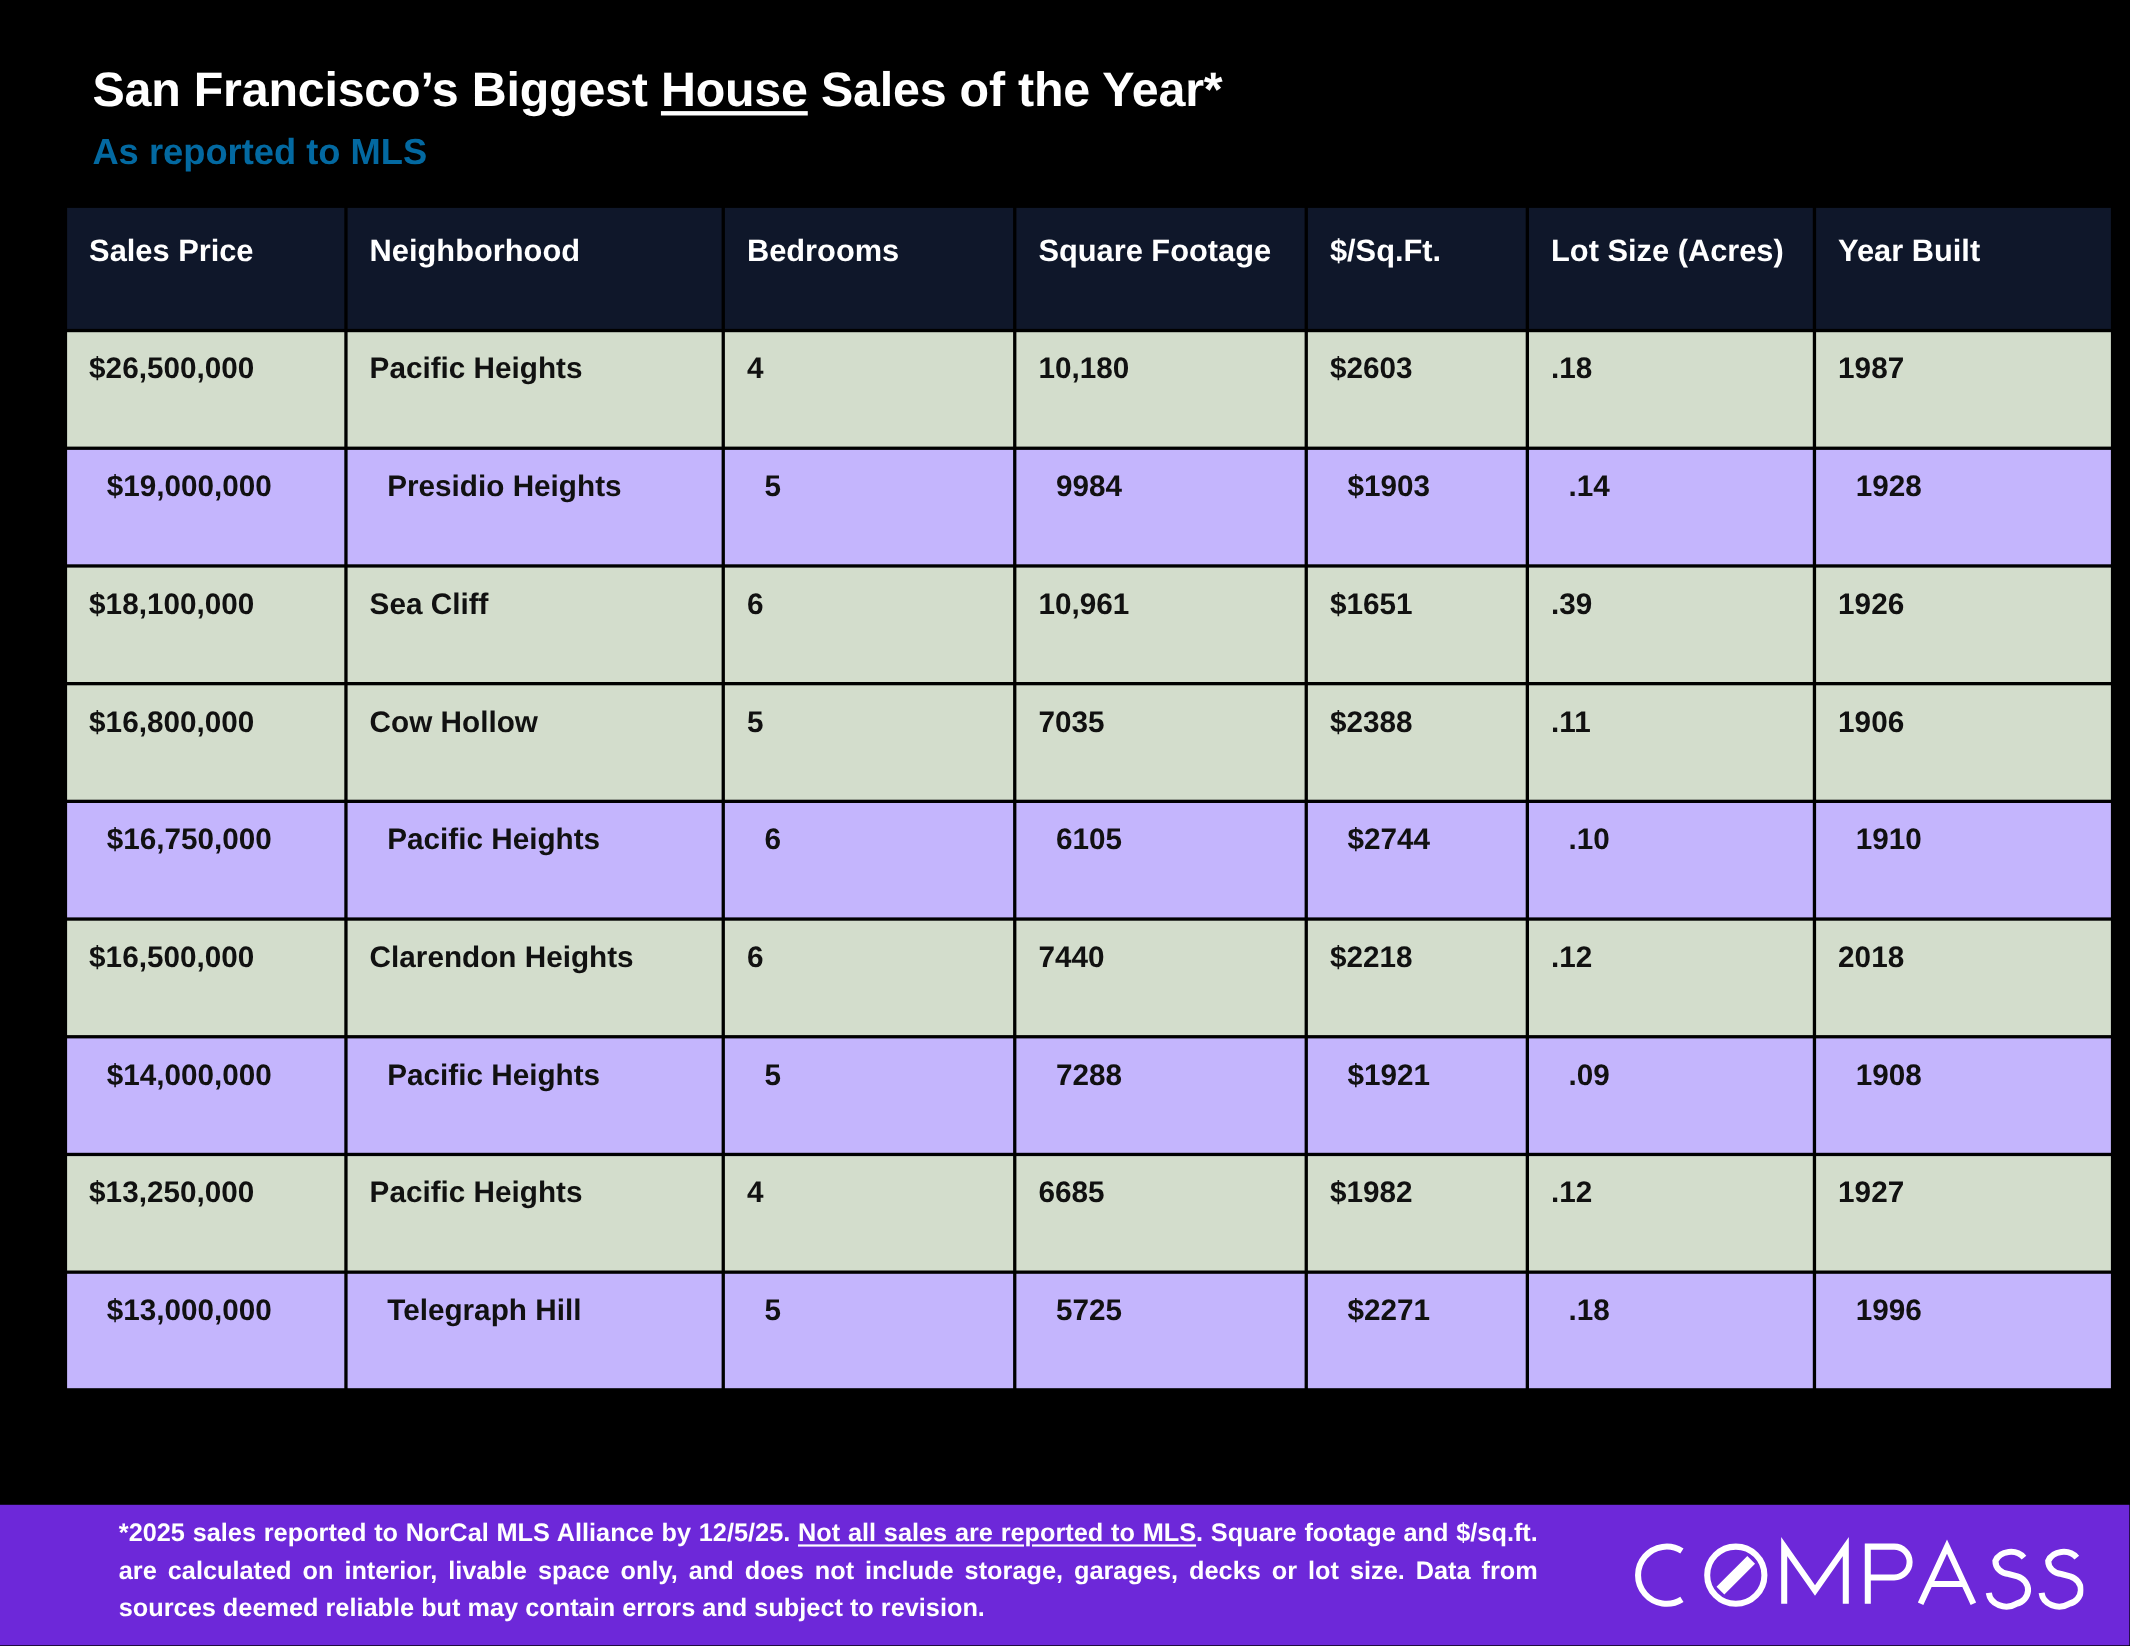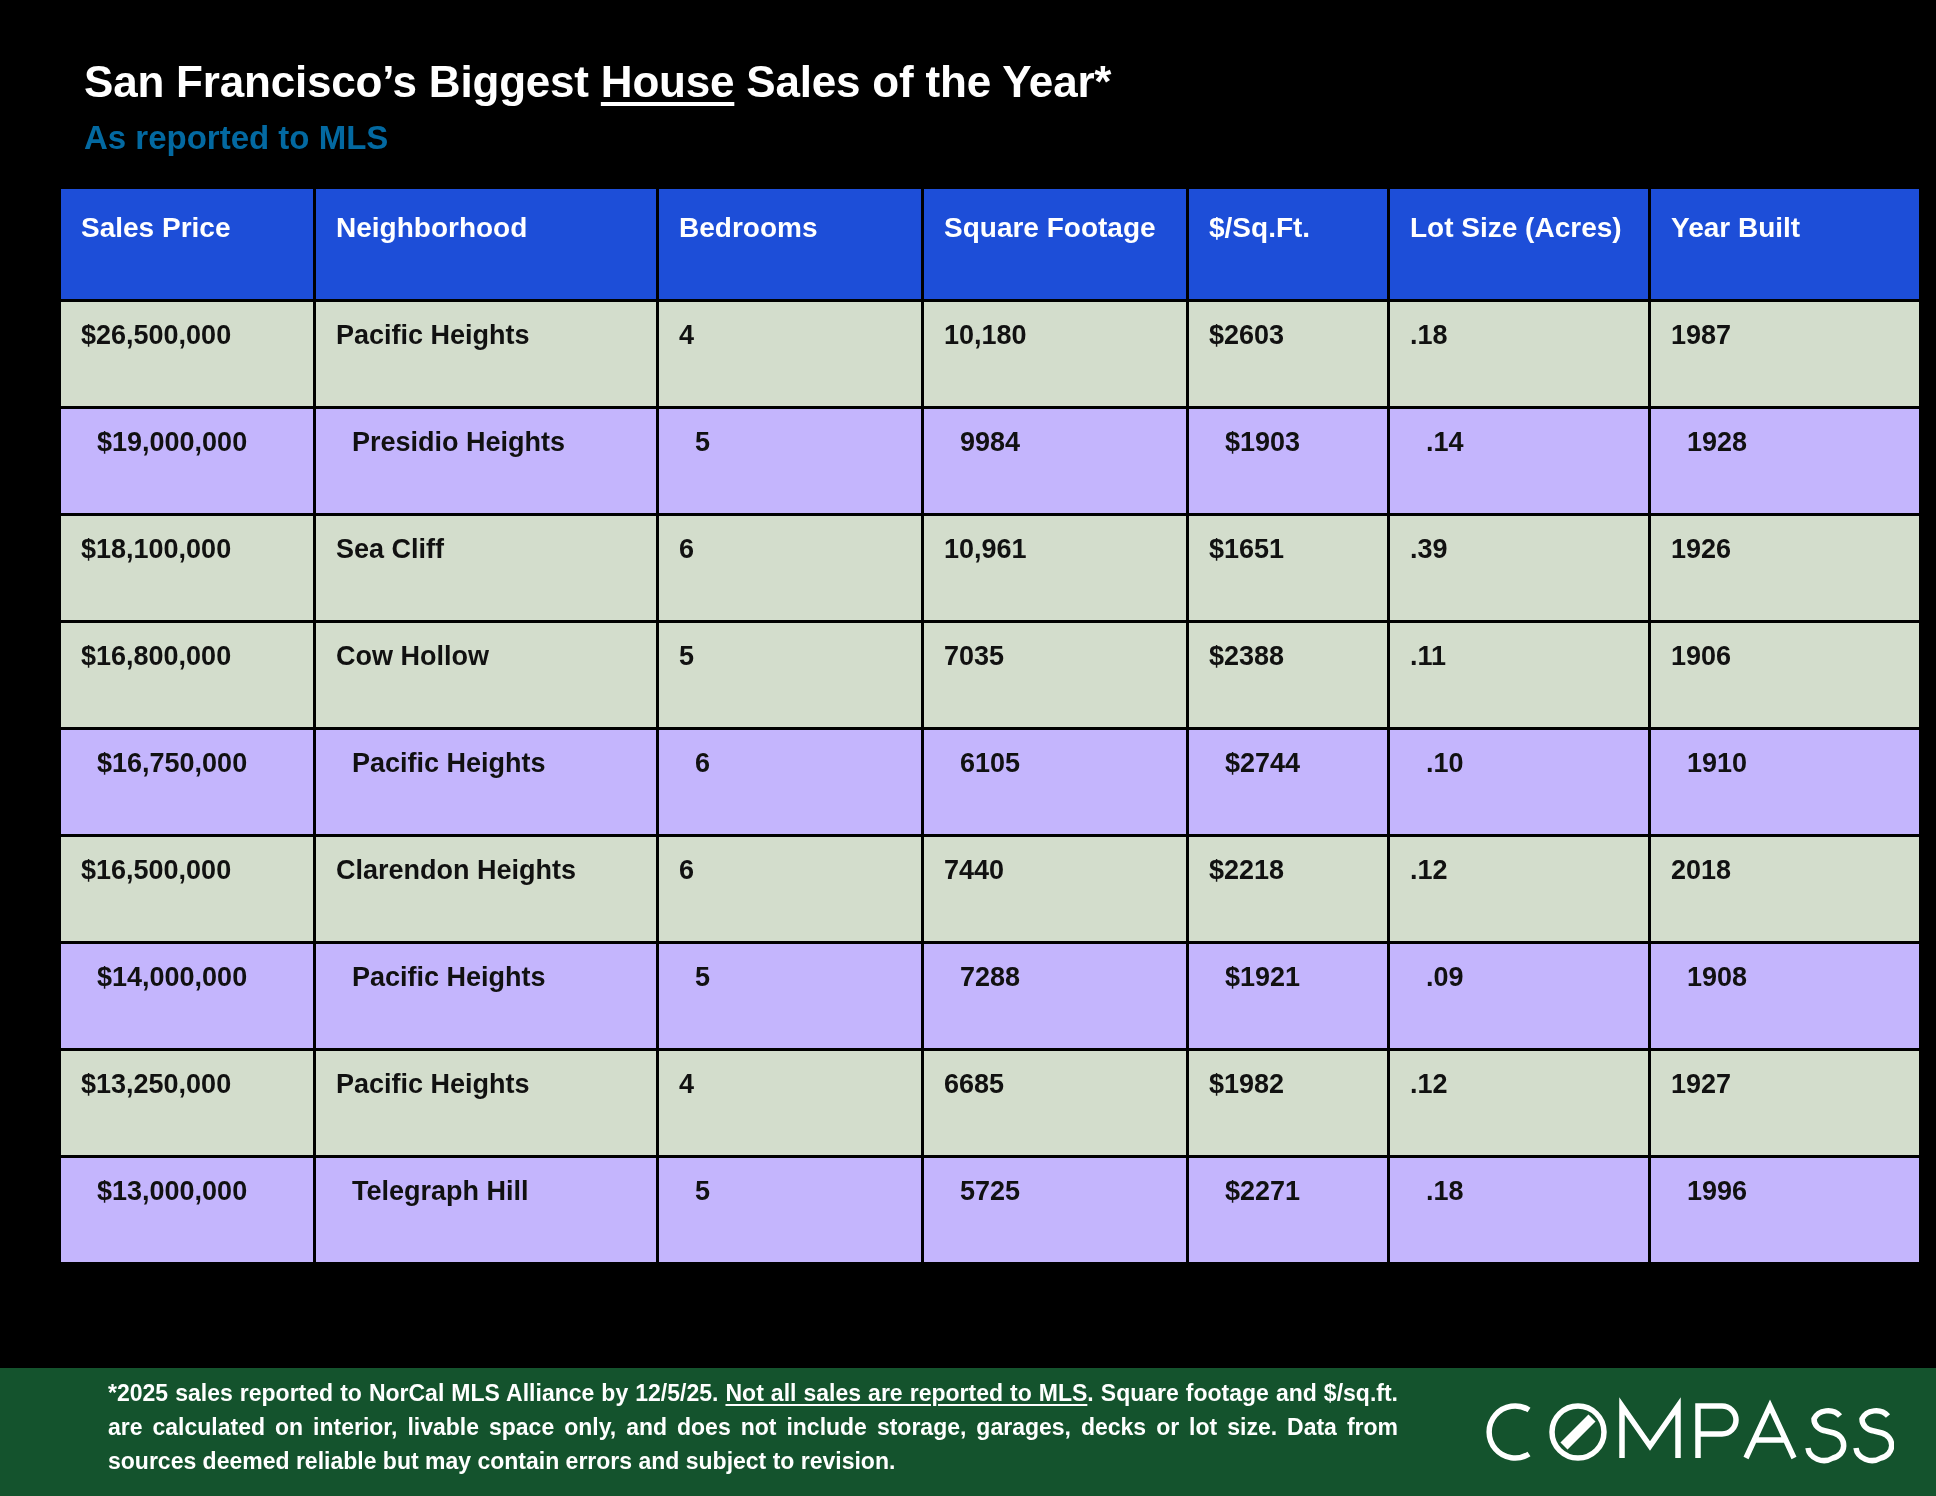--- a/index.html
+++ b/index.html
@@ -49,21 +49,21 @@
     top: 186px;
     width: 1842px;
   }
   table.sales {
     width: 100%;
     border-collapse: separate;
     border-spacing: 3px 3px;
     table-layout: fixed;
   }
   table.sales thead th {
-    background: #1d4ed8;
+    background: #0f172a;
     color: #ffffff;
     font-size: 28px;
     font-weight: bold;
     text-align: left;
     vertical-align: top;
     padding: 22px 18px 22px 20px;
     height: 110px;
     line-height: 1.22;
   }
   table.sales tbody td {
@@ -87,21 +87,21 @@
   .c-lot     { width: 258px; }
   .c-year    { width: 268px; }
 
   
   .footer {
     position: absolute;
     left: 0;
     top: 1368px;
     width: 1936px;
     height: 128px;
-    background: #14532d;
+    background: #6d28d9;
   }
   .footnote {
     position: absolute;
     left: 108px;
     top: 8px;
     width: 1290px;
     color: #ffffff;
     font-size: 23px;
     font-weight: bold;
     line-height: 1.48;

